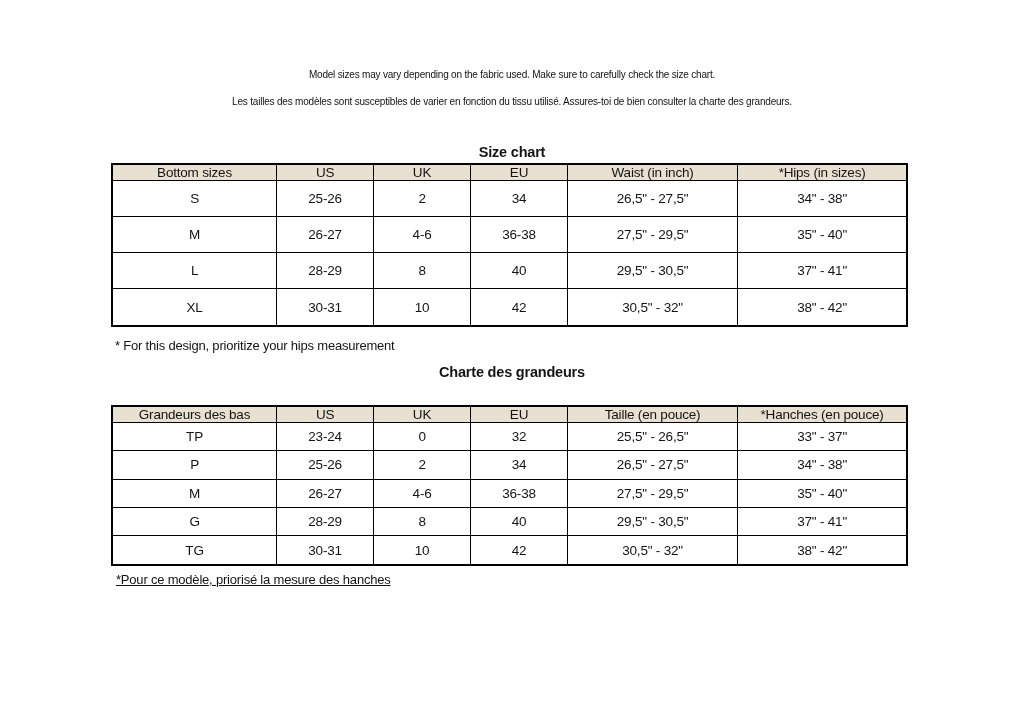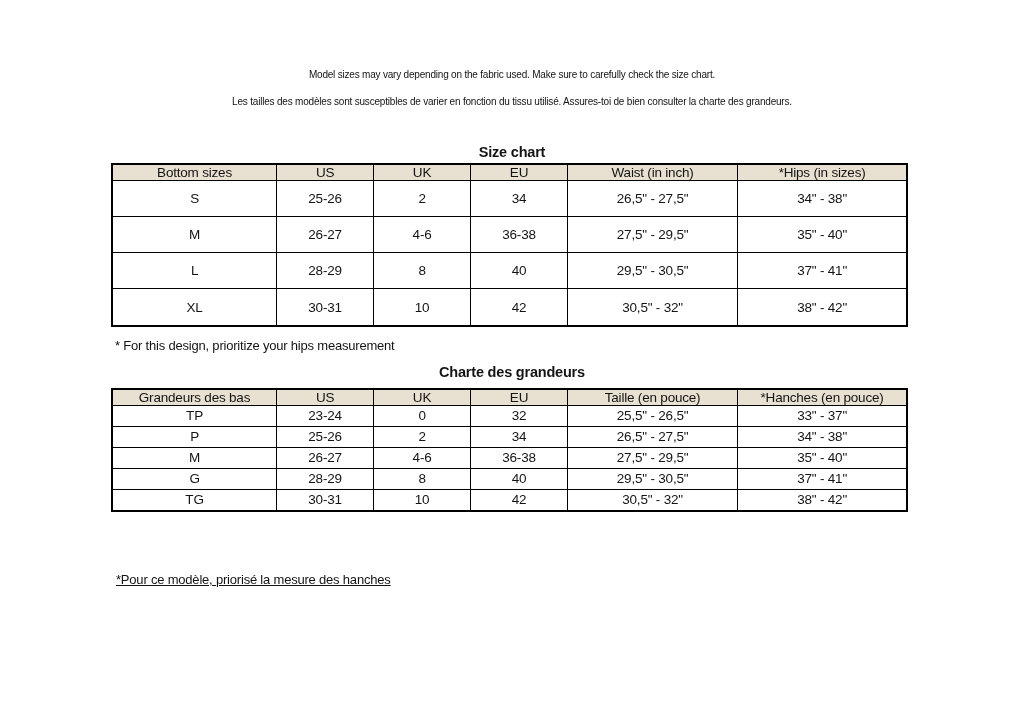--- a/index.html
+++ b/index.html
@@ -17,21 +17,21 @@
     text-align: center; font-size: 10px; letter-spacing: -0.2px;
     white-space: nowrap;
   }
   .intro-en { top: 69px; }
   .intro-fr { top: 96px; }
   .table-title { font-weight: bold; font-size: 14.5px; letter-spacing: -0.2px; }
   .title-1 { top: 144px; }
   .title-2 { top: 364px; }
   .tbl-wrap { position: absolute; left: 111px; width: 797px; }
   .tbl-wrap-1 { top: 163px; height: 164px; border-radius: 22px; }
-  .tbl-wrap-2 { top: 388px; height: 124px; }
+  .tbl-wrap-2 { top: 405px; height: 161px; }
   table.sizes {
     width: 100%; height: 100%;
     border-collapse: collapse;
     table-layout: fixed;
     border: 2px solid #000000;
   }
   table.sizes th, table.sizes td {
     border: 1.5px solid #000000;
     text-align: center; vertical-align: middle;
     font-size: 13.5px; font-weight: normal;

